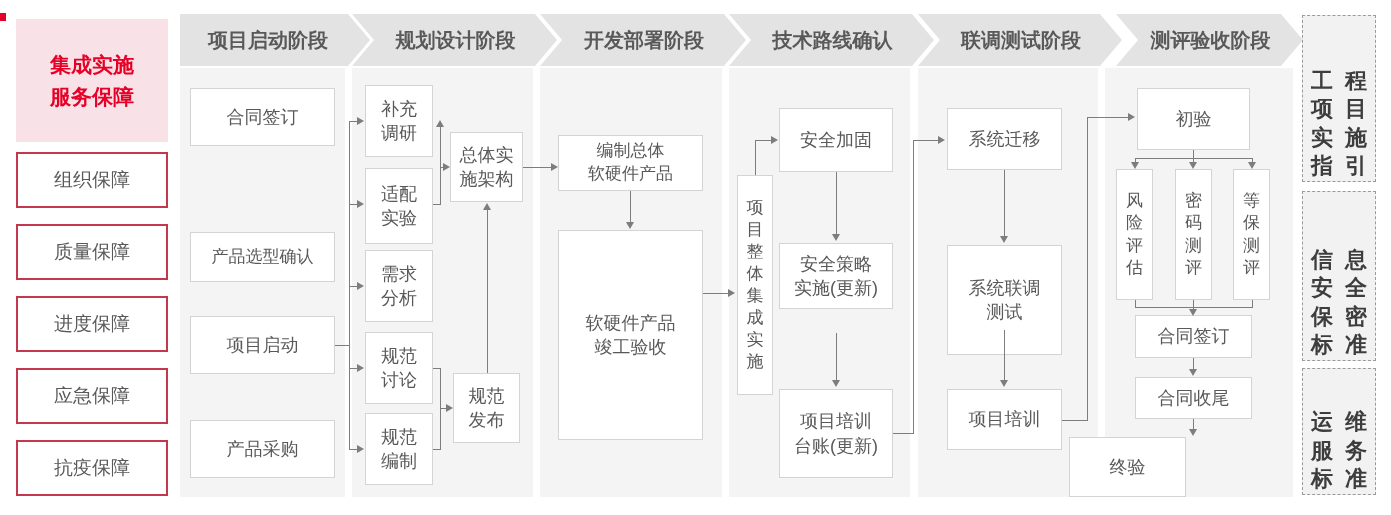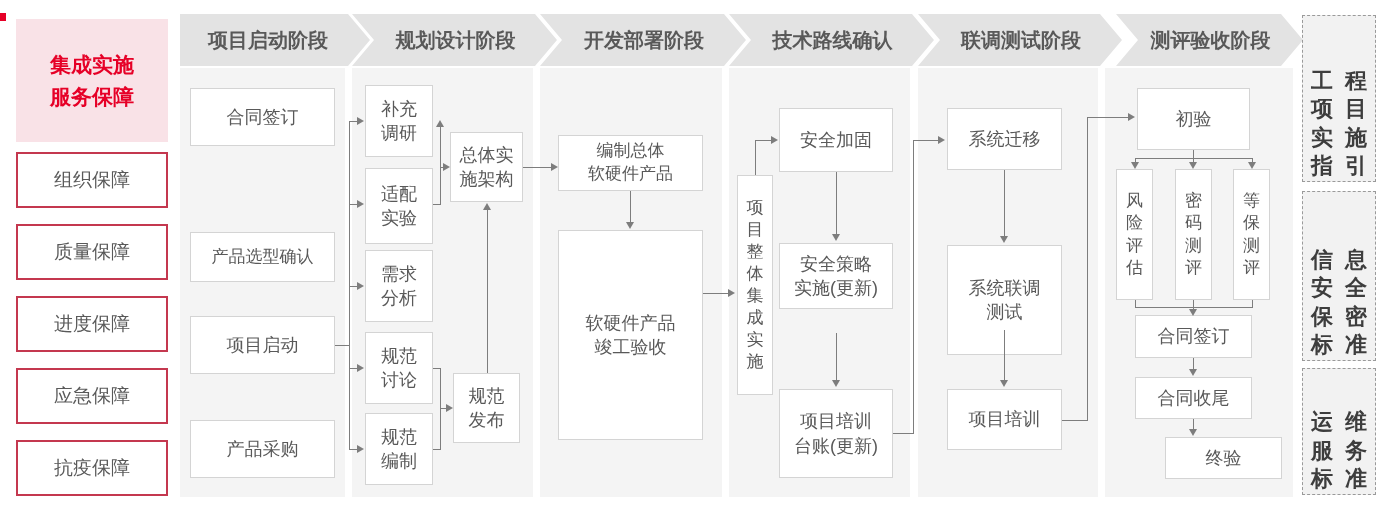--- a/index.html
+++ b/index.html
@@ -121,21 +121,21 @@
       <div class="vtext">风险评估</div>
     </div>
   <div class="vbox" style="left:1175px;top:169px;width:37px;height:131px">
       <div class="vtext">密码测评</div>
     </div>
   <div class="vbox" style="left:1233px;top:169px;width:37px;height:131px">
       <div class="vtext">等保测评</div>
     </div>
   <div class="box" style="left:1135px;top:315px;width:117px;height:43px">合同签订</div>
   <div class="box" style="left:1135px;top:377px;width:117px;height:42px">合同收尾</div>
-  <div class="box" style="left:1165px;top:437px;width:117px;height:42px">终验</div>
+  <div class="box" style="left:1069px;top:437px;width:117px;height:60px">终验</div>
 
   <div class="refbox" style="top:15px;height:167px">
     <div class="vrow">工程</div>
     <div class="vrow">项目</div>
     <div class="vrow">实施</div>
     <div class="vrow">指引</div>
   </div>
   <div class="refbox" style="top:191px;height:170px">
     <div class="vrow">信息</div>
     <div class="vrow">安全</div>

